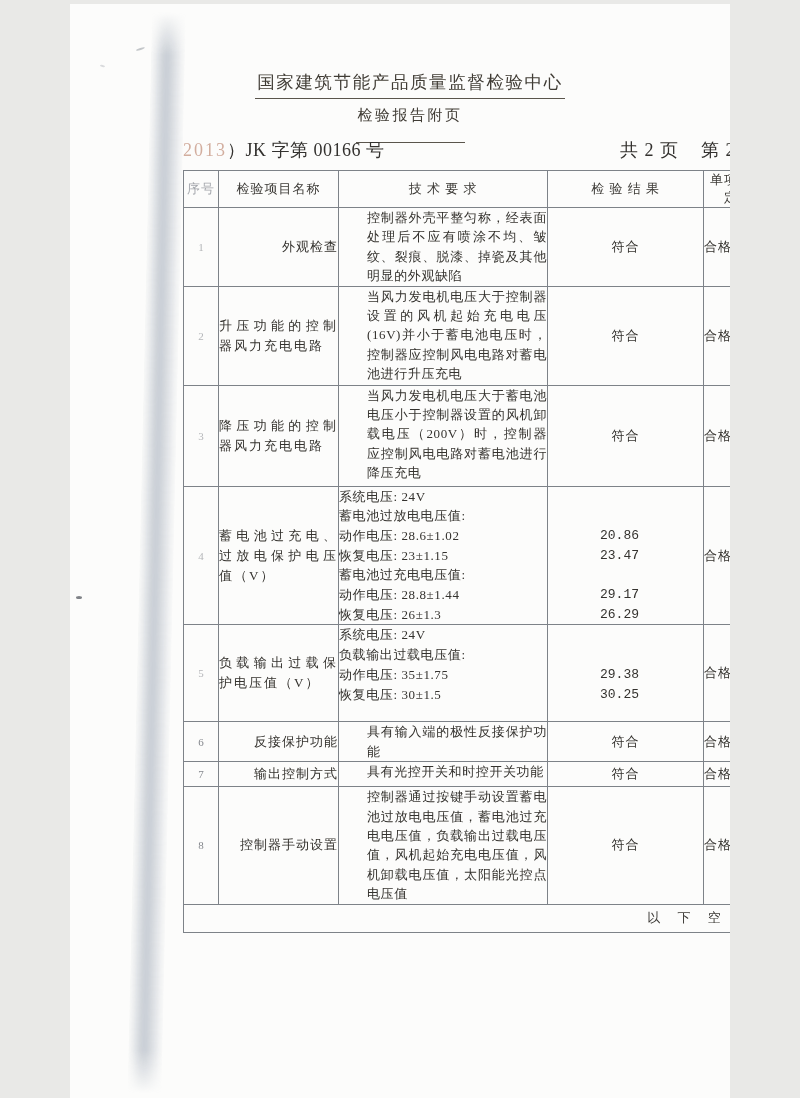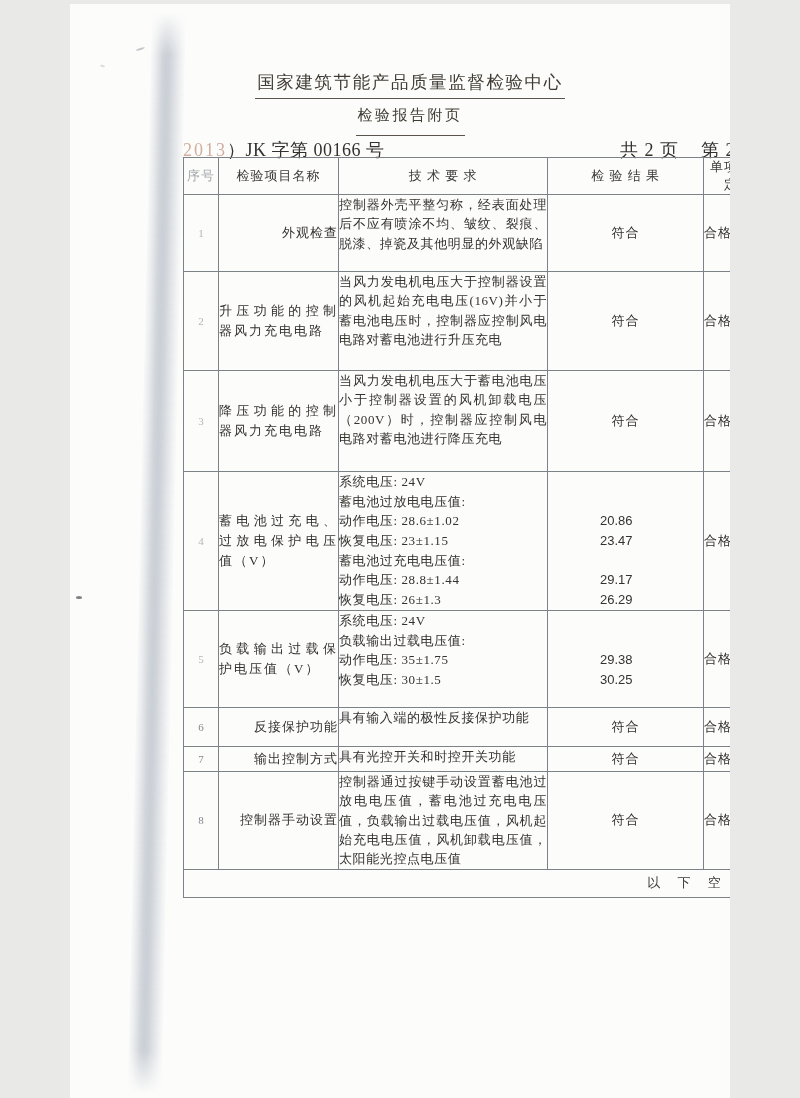--- a/index.html
+++ b/index.html
@@ -23,34 +23,34 @@
   .speck.s2{left:30px;top:61px;width:5px;height:2px;opacity:.3;transform:rotate(12deg);}
   .speck.s3{left:6px;top:592px;width:6px;height:3px;opacity:.75;background:#555a60;}
 
   .title-block{position:absolute;left:20px;right:0;top:66px;text-align:center;}
   .org-title{
     display:inline-block;font-size:17.5px;font-weight:500;letter-spacing:1.6px;color:#403c35;
     border-bottom:1px solid #5a554c;padding:0 2px 4px;margin:0;
   }
   .doc-title{
     display:inline-block;font-size:15px;font-weight:500;letter-spacing:2.5px;color:#403c35;
-    border-bottom:1px solid #5a554c;padding:0 2px 10px;margin:7px 0 0 0;
+    border-bottom:1px solid #5a554c;padding:0 2px 17px;margin:7px 0 0 0;
   }
 
   .report-line{
     position:absolute;left:113px;top:136px;width:577px;height:22px;
     display:flex;justify-content:space-between;align-items:flex-end;
     font-size:18px;color:#33312e;
   }
   .report-no .year{color:#c59480;opacity:.75;letter-spacing:2px;}
   .report-no .rest{letter-spacing:.5px;}
   .page-info span{margin-left:22px;letter-spacing:1px;}
 
   table.report{
-    position:absolute;left:113px;top:153px;width:575px;
+    position:absolute;left:113px;top:166px;width:575px;
     border-collapse:collapse;table-layout:fixed;
     font-size:13px;color:#34322e;
   }
   table.report td,table.report th{
     border:1px solid #7d8288;padding:0;overflow:hidden;
     font-weight:normal;
   }
   tr.hdr{height:26px;}
   tr.hdr th{text-align:center;letter-spacing:1px;color:#3c3a36;}
   tr.hdr th.th-no{color:rgba(90,95,105,.55);}
@@ -59,25 +59,25 @@
   tr.row-3{height:138px;} tr.row-4{height:97px;} tr.row-5{height:39px;}
   tr.row-6{height:25px;} tr.row-7{height:98px;}
   tr.ftr{height:28px;}
 
   td.c-no{text-align:center;vertical-align:middle;
     font-size:11px;color:#5a5e66;opacity:.45;}
   tr.row-5 td.c-no,tr.row-6 td.c-no,tr.row-7 td.c-no{opacity:.75;}
   td.c-name{vertical-align:middle;text-align:right;letter-spacing:1px;padding:2px 9px;line-height:20px;}
   td.c-name.long{text-align:justify;text-align-last:left;letter-spacing:2px;}
   td.c-req{vertical-align:top;padding:4px 7px 2px 8px;line-height:19.4px;letter-spacing:.6px;}
-  td.c-req.para{text-align:justify;}
+  td.c-req.para{text-align:justify;padding-left:28px;}
   td.c-req .ln,td.c-res .ln{height:19.7px;line-height:19.7px;white-space:pre;}
   td.c-res{vertical-align:top;padding:4px 0 0 0;}
   td.c-res.center-both{vertical-align:middle;text-align:center;letter-spacing:1px;}
-  td.c-res .ln{padding-left:52px;font-family:Liberation Sans, sans-serif;}
+  td.c-res .ln{padding-left:52px;font-family:Liberation Mono, monospace;}
   td.c-judge{vertical-align:middle;text-align:left;letter-spacing:1px;}
   td.c-footer{border-left:none;border-right:none;text-align:right;
     vertical-align:middle;letter-spacing:7px;color:#3c3a36;}
   .footer-line-ext{position:absolute;left:688px;top:889px;width:78px;height:1px;background:#9aa0a6;opacity:.7;}
 </style>
 </head>
 <body>
 
 <div class="page">
   <div class="scan-band"></div>

